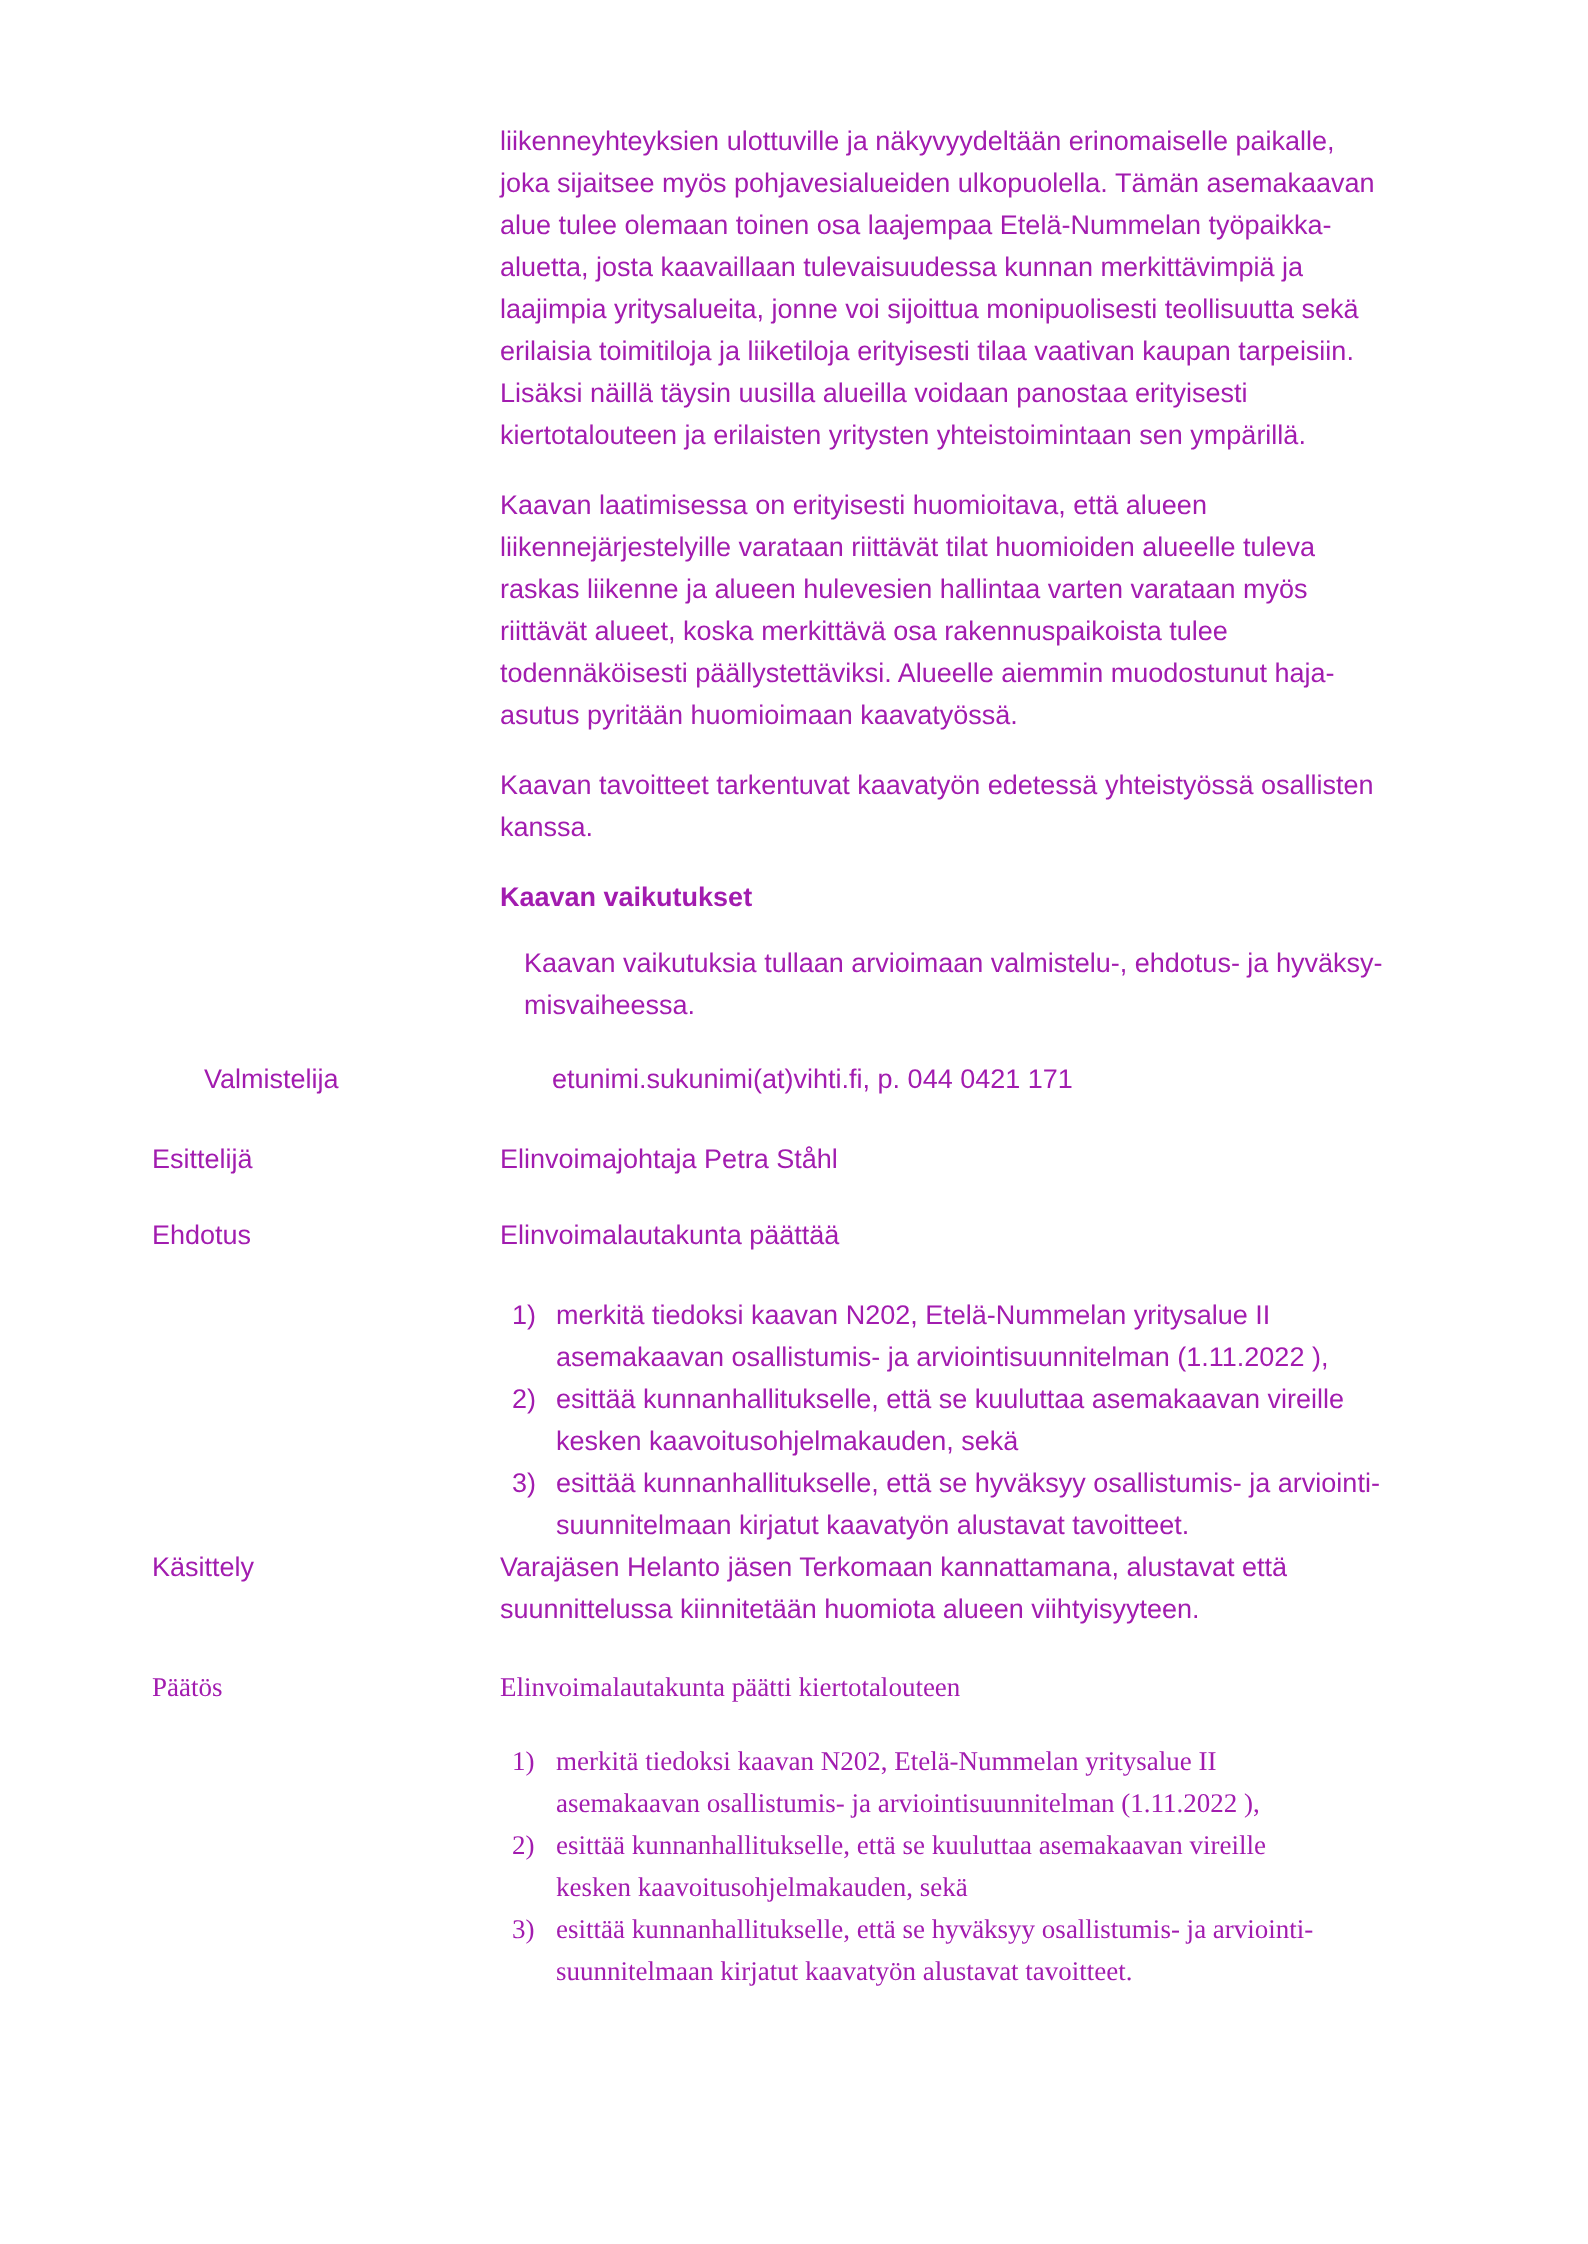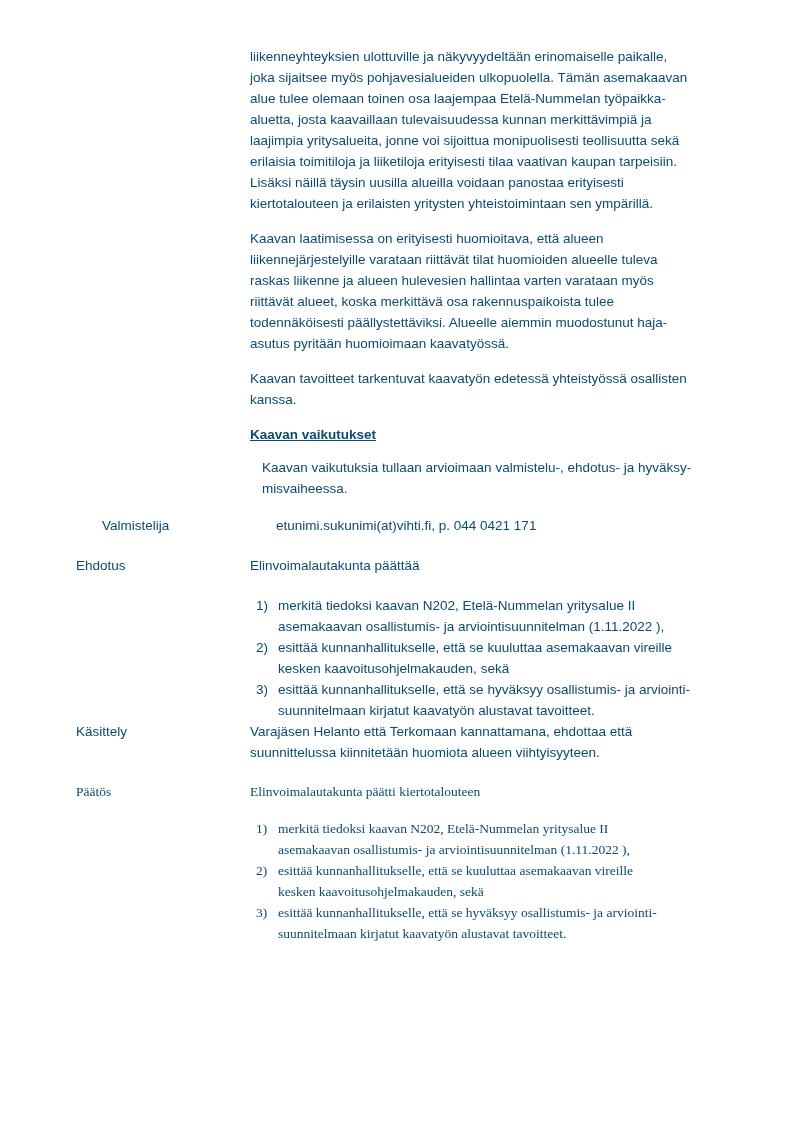--- a/index.html
+++ b/index.html
@@ -2,38 +2,38 @@
 <html lang="fi"><head>
 <meta charset="utf-8">
 <style>
   html, body { margin: 0; padding: 0; background: #ffffff; }
   .page {
     position: relative;
     width: 794px;
     height: 1122px;
     box-sizing: border-box;
     background: #ffffff;
-    padding: 46px 24px 0 76px;
+    padding: 60px 24px 0 76px;
     font-family: "Liberation Sans", sans-serif;
     font-size: 13.5px;
     line-height: 21px;
-    color: #0c4a6e;
+    color: #a21caf;
     overflow: hidden;
   }
   .row {
     display: grid;
     grid-template-columns: 174px 1fr;
     align-items: start;
   }
   .label { white-space: pre-line; }
   .value { white-space: pre-line; }
   .indented { margin-left: 174px; }
   .para { white-space: pre-line; margin: 0 0 14px 0; }
   .effects { margin: 0 0 16px 0; }
-  .effects-heading { font-weight: 700; text-decoration: underline; }
+  .effects-heading { font-weight: 700; }
   .row-valmistelija { margin-bottom: 19px; margin-left: 26px; }
   .row-esittelija  { margin-bottom: 17px; }
   .row-kasittely   { }
   .row-paatos      { margin-top: 18px; font-family: Liberation Serif, serif; }
   ol.items {
     list-style: none;
     counter-reset: item;
     margin: 19px 0 0 6px;
     padding: 0;
   }
@@ -78,39 +78,43 @@
       <div class="para" style="margin:12px">Kaavan vaikutuksia tullaan arvioimaan valmistelu-, ehdotus- ja hyväksy-
 misvaiheessa.</div>
     </div>
   </div>
 
   <div class="row row-valmistelija">
     <div class="label">Valmistelija</div>
     <div class="value">etunimi.sukunimi(at)vihti.fi, p. 044 0421 171</div>
   </div>
 
+  <div class="row row-esittelija">
+    <div class="label">Esittelijä</div>
+    <div class="value">Elinvoimajohtaja Petra Ståhl</div>
+  </div>
 
   <div class="row row-ehdotus">
     <div class="label">Ehdotus</div>
     <div>
       <div class="value">Elinvoimalautakunta päättää</div>
       <ol class="items">
           <li>merkitä tiedoksi kaavan N202, Etelä-Nummelan yritysalue II
 asemakaavan osallistumis- ja arviointisuunnitelman (1.11.2022 ),</li>
           <li>esittää kunnanhallitukselle, että se kuuluttaa asemakaavan vireille
 kesken kaavoitusohjelmakauden, sekä</li>
           <li>esittää kunnanhallitukselle, että se hyväksyy osallistumis- ja arviointi-
 suunnitelmaan kirjatut kaavatyön alustavat tavoitteet.</li>
         </ol>
     </div>
   </div>
 
   <div class="row row-kasittely">
     <div class="label">Käsittely</div>
-    <div class="value">Varajäsen Helanto että Terkomaan kannattamana, ehdottaa että
+    <div class="value">Varajäsen Helanto jäsen Terkomaan kannattamana, alustavat että
 suunnittelussa kiinnitetään huomiota alueen viihtyisyyteen.</div>
   </div>
 
   <div class="row row-paatos">
     <div class="label">Päätös</div>
     <div>
       <div class="value">Elinvoimalautakunta päätti kiertotalouteen</div>
       <ol class="items">
           <li>merkitä tiedoksi kaavan N202, Etelä-Nummelan yritysalue II
 asemakaavan osallistumis- ja arviointisuunnitelman (1.11.2022 ),</li>

